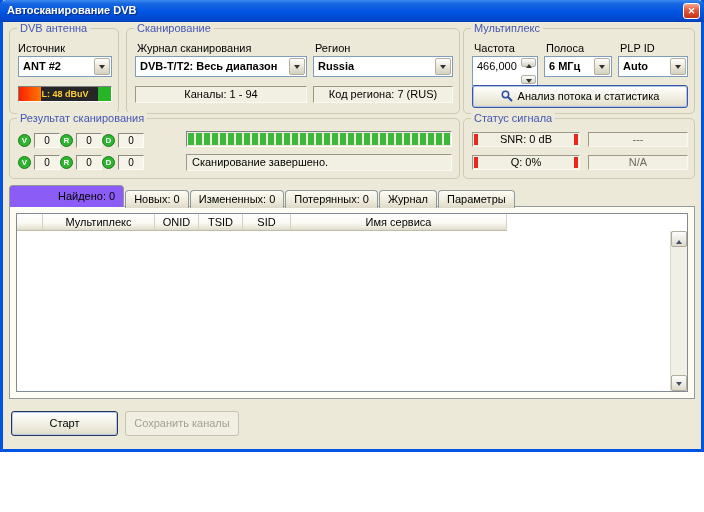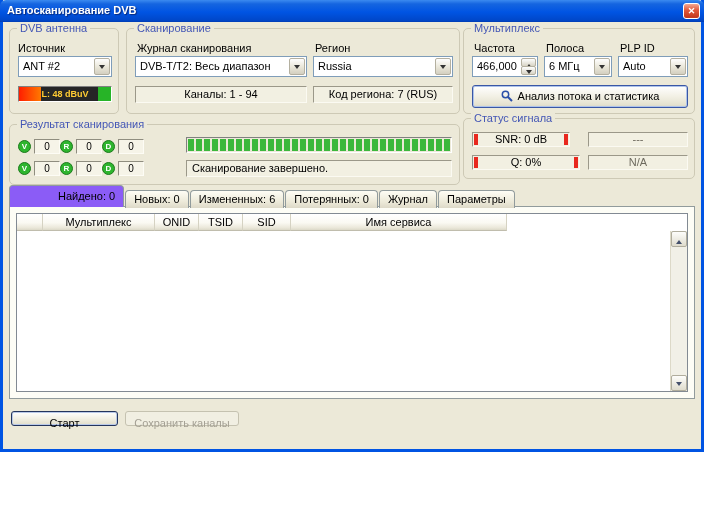--- a/index.html
+++ b/index.html
@@ -20,27 +20,27 @@
   .client { position:absolute; left:0; top:22px; width:698px; height:427px; }
 
   
   .groupbox { position:absolute; border:1px solid #cdc9b5; border-radius:5px; }
   .gb-title { position:absolute; top:-7px; left:7px; background:#ece9d8; padding:0 3px;
               color:var(--group_title,#4356b5); font-size:11px; white-space:nowrap; }
   .lbl { position:absolute; white-space:nowrap; }
 
   
   .combo { position:absolute; height:21px; background:#fff; border:1px solid #7f9db9; }
-  .combo-text { position:absolute; left:4px; top:3px; right:26px; white-space:nowrap; overflow:hidden; }
+  .combo-text { position:absolute; left:4px; top:3px; right:26px; white-space:nowrap; overflow:hidden;font-weight:bold; }
   .combo-btn { position:absolute; right:1px; top:1px; bottom:1px; width:16px;
               background:linear-gradient(180deg,#fefefe 0%, #e9e6d8 55%, #d3cfc0 100%);
               border:1px solid #b4b0a0; border-radius:2px; }
   .combo-btn::after { content:""; position:absolute; left:4px; top:6px; border:3px solid transparent; border-top:4px solid #333; }
 
-  .spin { position:absolute; height:21px; background:#fff; border:1px solid #7f9db9; }
+  .spin { position:absolute; height:30px; background:#fff; border:1px solid #7f9db9; }
   .spin-text { position:absolute; left:4px; top:3px; }
   .spin-btns { position:absolute; right:1px; top:1px; bottom:1px; width:15px; }
   .spin-up,.spin-down { position:absolute; left:0; width:15px; height:9px;
               background:linear-gradient(180deg,#fefefe,#d8d4c5); border:1px solid #b4b0a0; border-radius:2px; }
   .spin-up { top:0; } .spin-down { bottom:0; }
   .spin-up::after { content:""; position:absolute; left:4px; top:2px; border:3px solid transparent; border-bottom:4px solid #333; }
   .spin-down::after { content:""; position:absolute; left:4px; top:3px; border:3px solid transparent; border-top:4px solid #333; }
 
   .inset-panel { position:absolute; background:#f2f0e2; border:1px solid; border-color:#9b9889 #fbfaf2 #fbfaf2 #9b9889;
               text-align:center; line-height:15px; font-size:11px; }
@@ -85,21 +85,21 @@
   .lv-body { position:absolute; left:0; top:17px; right:17px; bottom:0; background:#fff; }
 
   .vscroll { position:absolute; top:17px; right:0; bottom:0; width:17px; background:#f1f0e7; border-left:1px solid #dcd9c8; }
   .sb-btn { position:absolute; left:0; width:16px; height:16px; background:linear-gradient(180deg,#fdfdfb,#dfdccd);
               border:1px solid #b0ad9d; border-radius:2px; cursor:pointer; }
   .sb-up { top:0; } .sb-down { bottom:0; }
   .sb-up::after { content:""; position:absolute; left:4px; top:5px; border:3px solid transparent; border-bottom:4px solid #44506b; }
   .sb-down::after { content:""; position:absolute; left:4px; top:6px; border:3px solid transparent; border-top:4px solid #44506b; }
 
   
-  .btn { position:absolute; height:15px; border-radius:3px; text-align:center; line-height:23px; font-size:11px; cursor:pointer;
+  .btn { position:absolute; height:25px; border-radius:3px; text-align:center; line-height:23px; font-size:11px; cursor:pointer;
               background:linear-gradient(180deg,#ffffff 0%, #f2f0e4 50%, #e4e1cf 90%, #d6d2c0 100%); }
   .btn.primary { border:1px solid #24355e; box-shadow:inset 0 0 0 1px #b9c9e8; }
   .btn.accent  { border:1px solid #3a57a5; box-shadow:inset 0 0 0 1px #aec3ea; }
   .btn.disabled { border:1px solid #c5c2b0; background:#f1efe2; color:#a39f93; box-shadow:none; cursor:default; }
   .btn .ico { display:inline-block; vertical-align:-2px; margin-right:5px; }
 </style>
 </head>
 <body>
 
 <div class="stage">
@@ -168,21 +168,21 @@
         <div class="btn accent" style="left:8px;top:56px;width:216px;height:23px;line-height:21px;">
           <span class="ico">
             <svg width="12" height="12" viewBox="0 0 12 12">
                 <circle cx="4.5" cy="4.5" r="3.2" fill="none" stroke="#2b4fa8" stroke-width="1.5"></circle>
                 <line x1="7" y1="7" x2="11" y2="11" stroke="#2b4fa8" stroke-width="2"></line>
               </svg>
           </span><span>Анализ потока и статистика</span>
         </div>
       </div>
 
-      <div class="groupbox" style="left:6px;top:96px;width:451px;height:61px;margin-top:6px;">
+      <div class="groupbox" style="left:6px;top:96px;width:451px;height:61px;">
         <span class="gb-title">Результат сканирования</span>
 
         <div class="ind" style="left:8px;top:14px;">
           <span class="circ" style="background: rgb(46, 181, 46);">V</span>
           <span class="val">0</span>
         </div>
         <div class="ind" style="left:50px;top:14px;">
           <span class="circ" style="background: rgb(46, 181, 46);">R</span>
           <span class="val">0</span>
         </div>
@@ -206,40 +206,40 @@
         <div class="progress" style="left:176px;top:12px;width:266px;height:16px;">
           <div class="progress-fill" style="width: 100%;"></div>
         </div>
         <div class="inset-panel left-text" style="left:176px;top:35px;width:266px;height:17px;">
           <span>Сканирование завершено.</span>
         </div>
       </div>
 
       <div class="groupbox" style="left:460px;top:96px;width:232px;height:61px;">
         <span class="gb-title">Статус сигнала</span>
-        <div class="meter-box" style="left:8px;top:13px;width:98px;height:15px;">
+        <div class="meter-box" style="left:8px;top:13px;width:108px;height:15px;">
           <span class="marker ml" style="background: rgb(232, 40, 30);"></span>
           <span>SNR: 0 dB</span>
           <span class="marker mr" style="background: rgb(232, 40, 30);"></span>
         </div>
         <div class="inset-panel dim" style="left:124px;top:13px;width:100px;height:15px;line-height:13px;">
           <span>---</span>
         </div>
         <div class="meter-box" style="left:8px;top:36px;width:108px;height:15px;">
           <span class="marker ml" style="background: rgb(232, 40, 30);"></span>
           <span>Q: 0%</span>
           <span class="marker mr" style="background: rgb(232, 40, 30);"></span>
         </div>
         <div class="inset-panel dim" style="left:124px;top:36px;width:100px;height:15px;line-height:13px;">
           <span>N/A</span>
         </div>
       </div>
 
       <div class="tabstrip">
-        <span class="tab active">Найдено: 0</span><span class="tab">Новых: 0</span><span class="tab">Измененных: 6</span><span class="tab">Потерянных: 0</span><span class="tab">Журнал</span><span class="tab">Параметры</span>
+        <span class="tab active">Найдено: 0</span><span class="tab">Новых: 0</span><span class="tab">Измененных: 0</span><span class="tab">Потерянных: 0</span><span class="tab">Журнал</span><span class="tab">Параметры</span>
       </div>
 
       <div class="tabpage">
         <div class="listview">
           <div class="lv-header">
             <div class="hcell c0"></div>
             <div class="hcell c1">Мультиплекс</div>
             <div class="hcell c2">ONID</div>
             <div class="hcell c3">TSID</div>
             <div class="hcell c4">SID</div>

